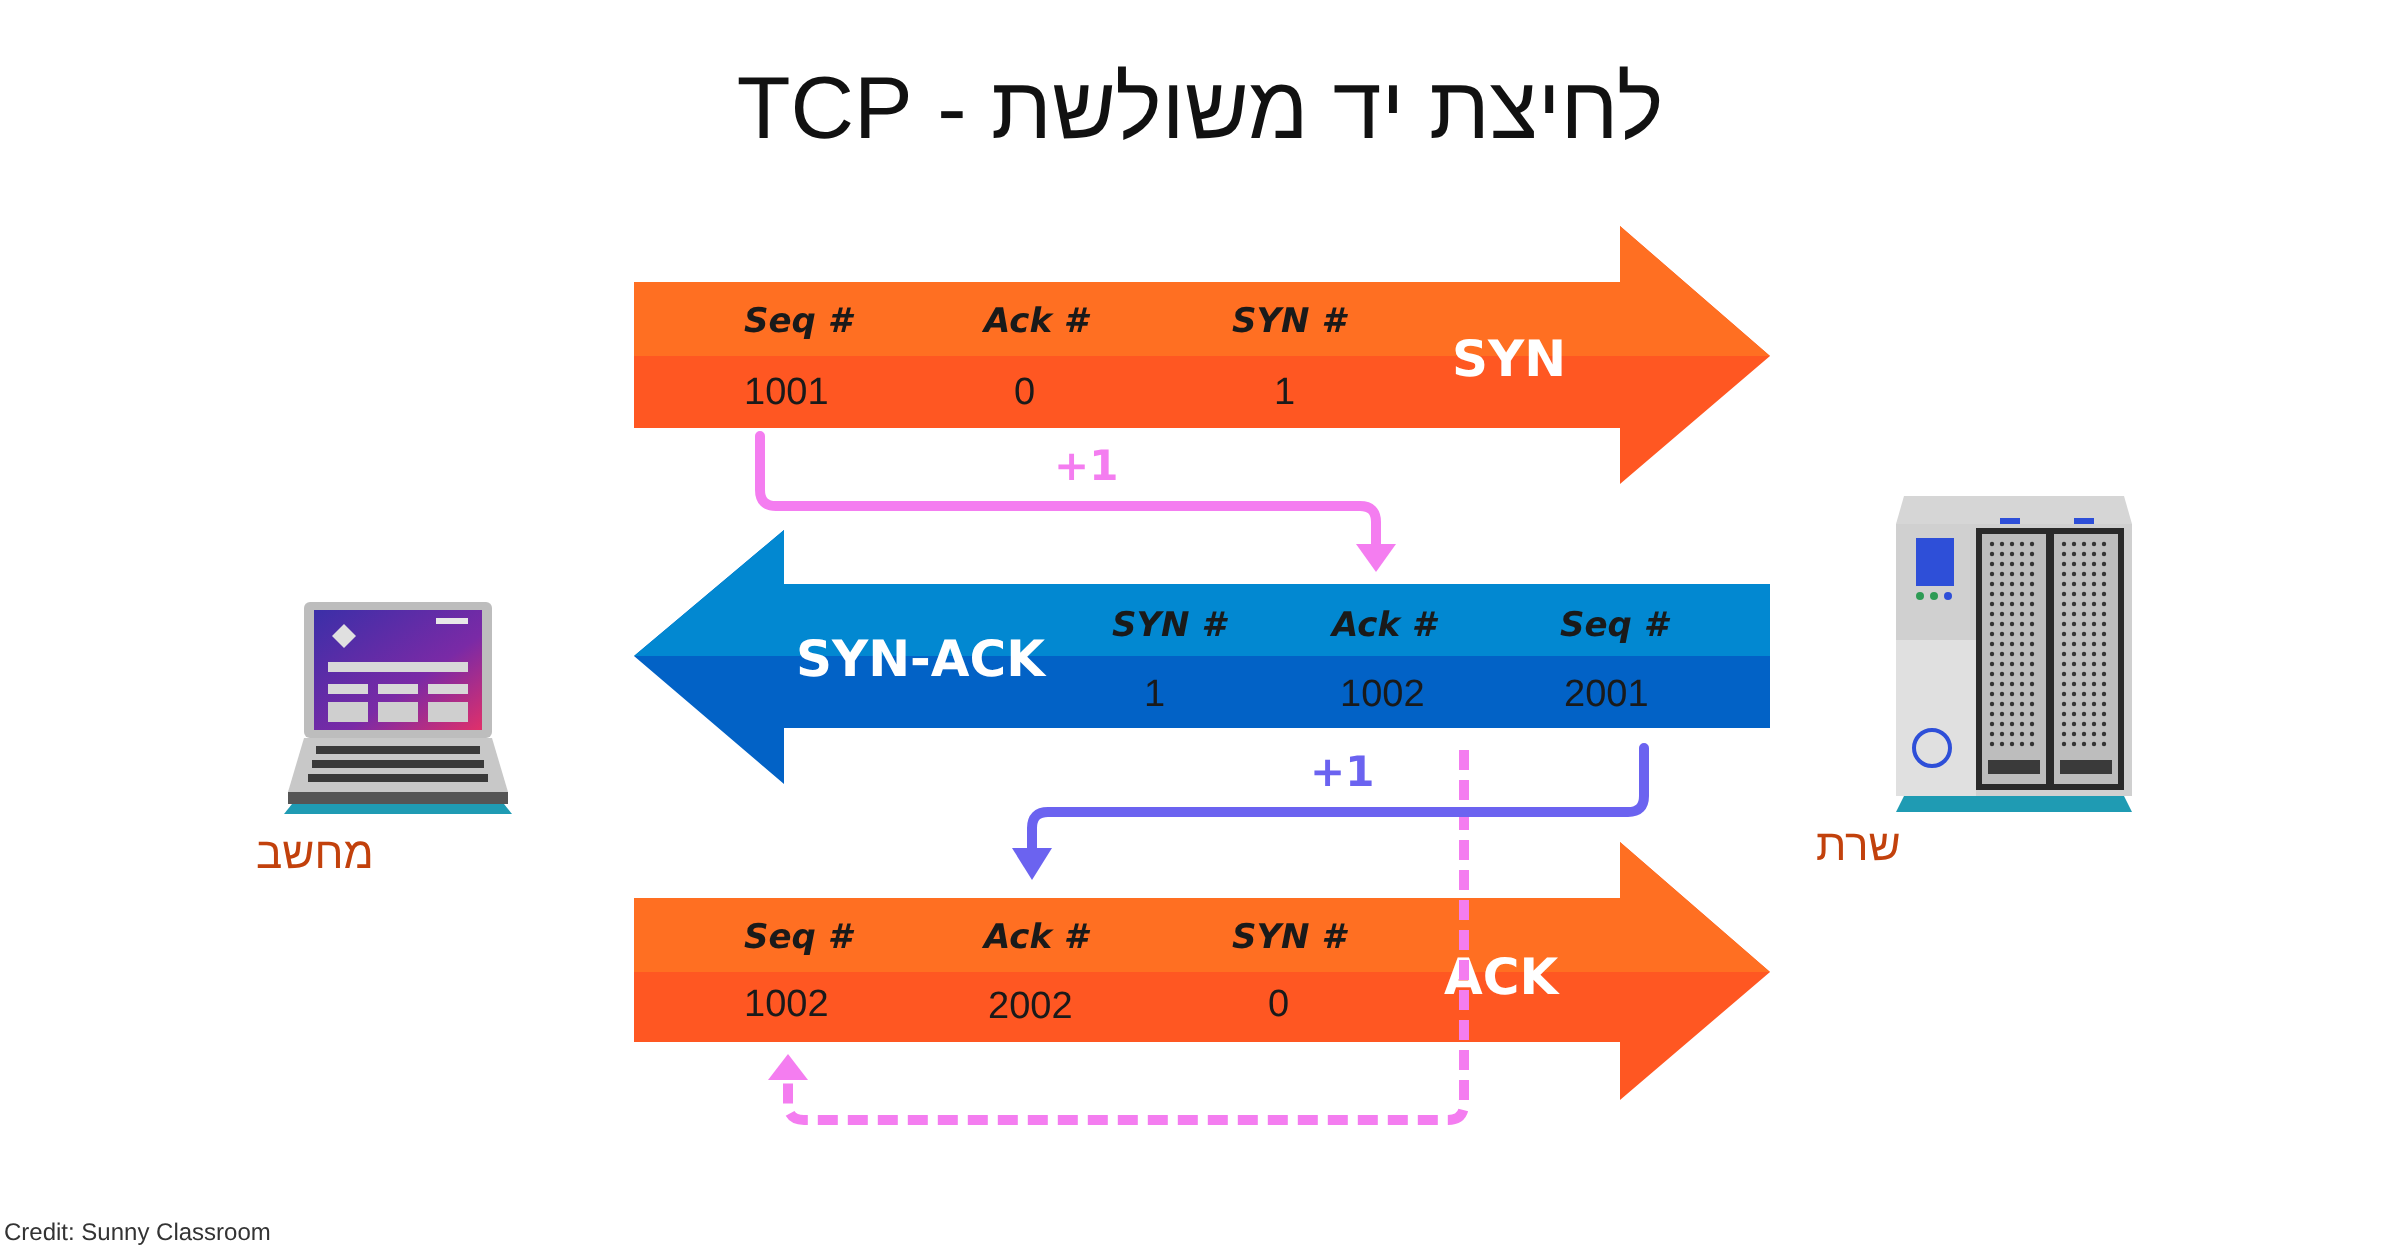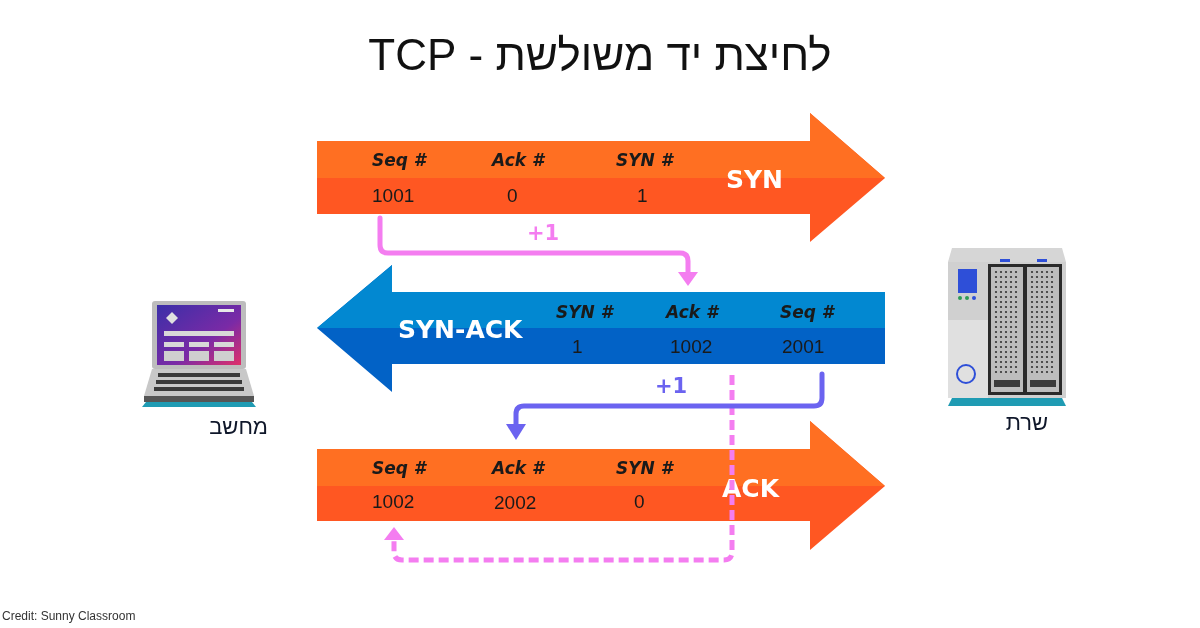--- a/index.html
+++ b/index.html
@@ -7,21 +7,21 @@
          font-family: "DejaVu Sans", sans-serif; }
   .title { position: absolute; left: 0; top: 30px; width: 1200px; text-align: center;
            font-family: "Liberation Sans", sans-serif; font-size: 44px; color: #111; }
   svg.diagram { position: absolute; left: 0; top: 0; }
   .hdr { font-family: "DejaVu Sans", sans-serif; font-style: italic; font-weight: bold;
          font-size: 17px; fill: #1a1a1a; }
   .val { font-family: "Liberation Sans", sans-serif; font-size: 19px; fill: #1a1a1a; }
   .lbl { font-family: "DejaVu Sans", sans-serif; font-weight: bold; font-size: 25px; fill: #ffffff; }
   .plus { font-family: "DejaVu Sans", sans-serif; font-weight: bold; font-size: 21px; }
   .device-label { position: absolute; font-family: "Liberation Sans", sans-serif;
-                  font-size: 22px; color: #0f172a; text-align: right; width: 140px; }
+                  font-size: 22px; color: #c2410c; text-align: left; width: 140px; }
   .credit { position: absolute; left: 2px; top: 609px; font-family: "Liberation Sans", sans-serif;
             font-size: 12px; color: #333; }
 </style>
 </head>
 <body>
 
 <div class="title" dir="rtl">לחיצת יד משולשת - TCP</div>
 
 <svg class="diagram" width="1200" height="628" viewBox="0 0 1200 628">
   <defs>

